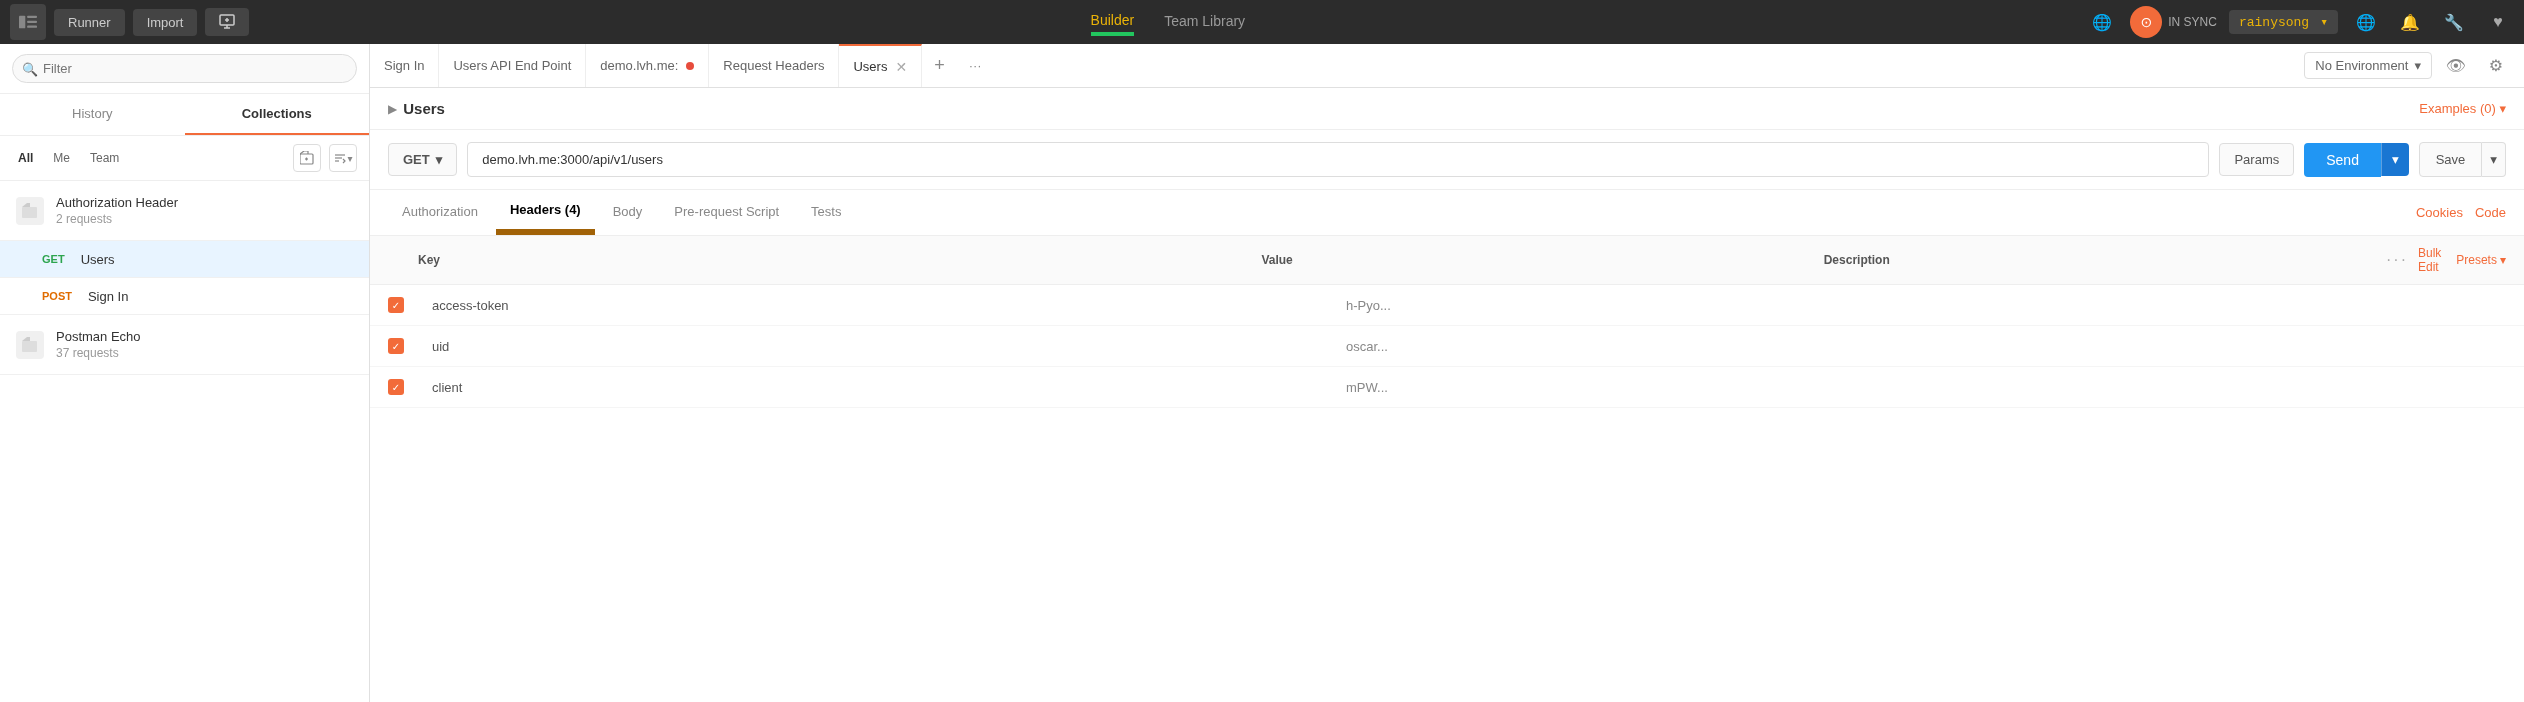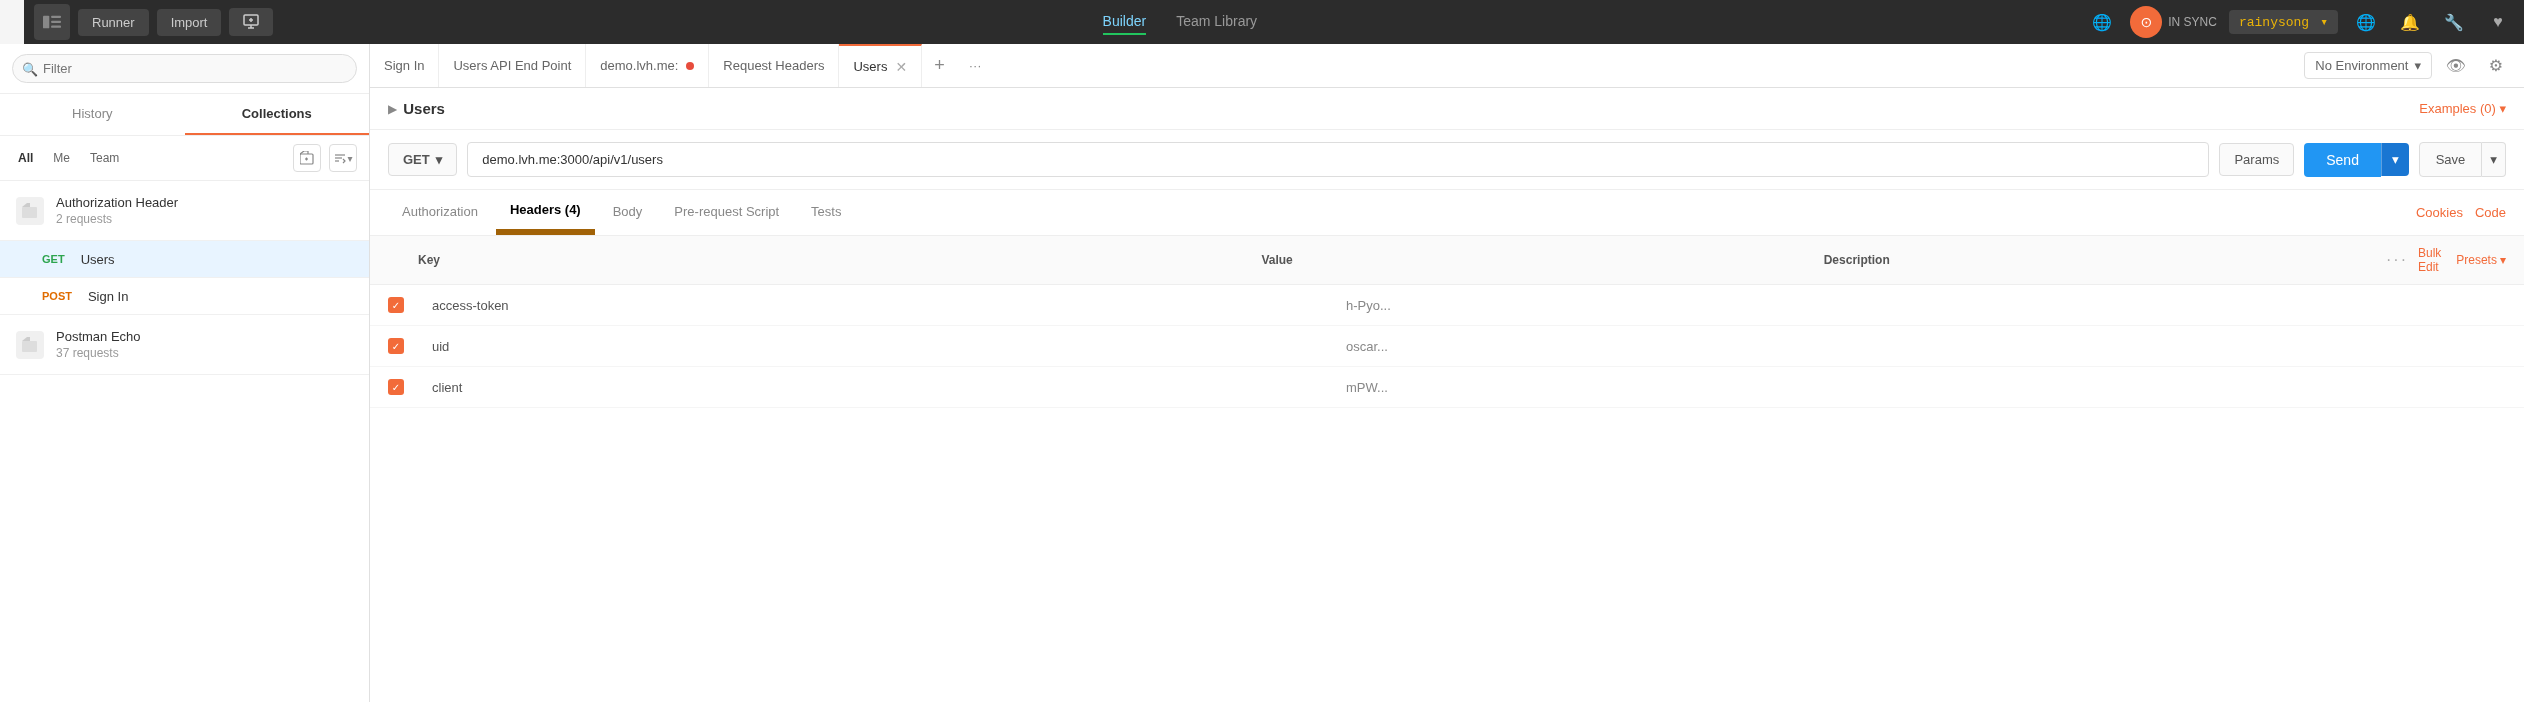--- a/index.html
+++ b/index.html
@@ -6,21 +6,20 @@
     body { font-family: -apple-system, BlinkMacSystemFont, 'Segoe UI', sans-serif; font-size: 13px; background: #f5f5f5; overflow: hidden; }
 
     
     .top-nav {
       display: flex;
       align-items: center;
       background: #2c2c2c;
       height: 44px;
       padding: 0 10px;
       gap: 8px;
-      margin-left: 24px;
     }
     .nav-sidebar-toggle {
       width: 36px; height: 36px;
       background: #444;
       border-radius: 4px;
       display: flex; align-items: center; justify-content: center;
       cursor: pointer;
     }
     .nav-sidebar-toggle svg { width: 18px; height: 18px; fill: #ccc; }
     .nav-btn {
@@ -40,22 +39,22 @@
       gap: 30px;
     }
     .nav-tab {
       color: #999;
       font-size: 14px;
       cursor: pointer;
       padding: 4px 0;
       border-bottom: 2px solid transparent;
     }
     .nav-tab.active {
-      color: #7dd3fc;
-      border-bottom: 2px solid #22c55e;
+      color: #eab308;
+      border-bottom: 4px solid #22c55e;
     }
     .nav-right {
       display: flex;
       align-items: center;
       gap: 12px;
     }
     .nav-icon-btn {
       width: 32px; height: 32px;
       display: flex; align-items: center; justify-content: center;
       cursor: pointer;

